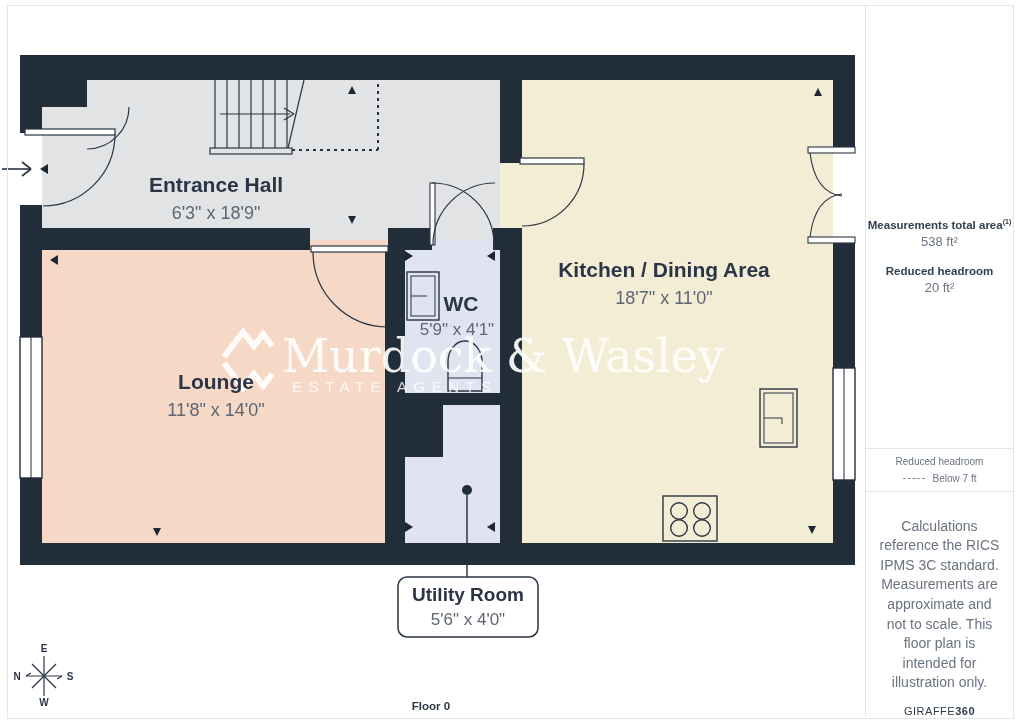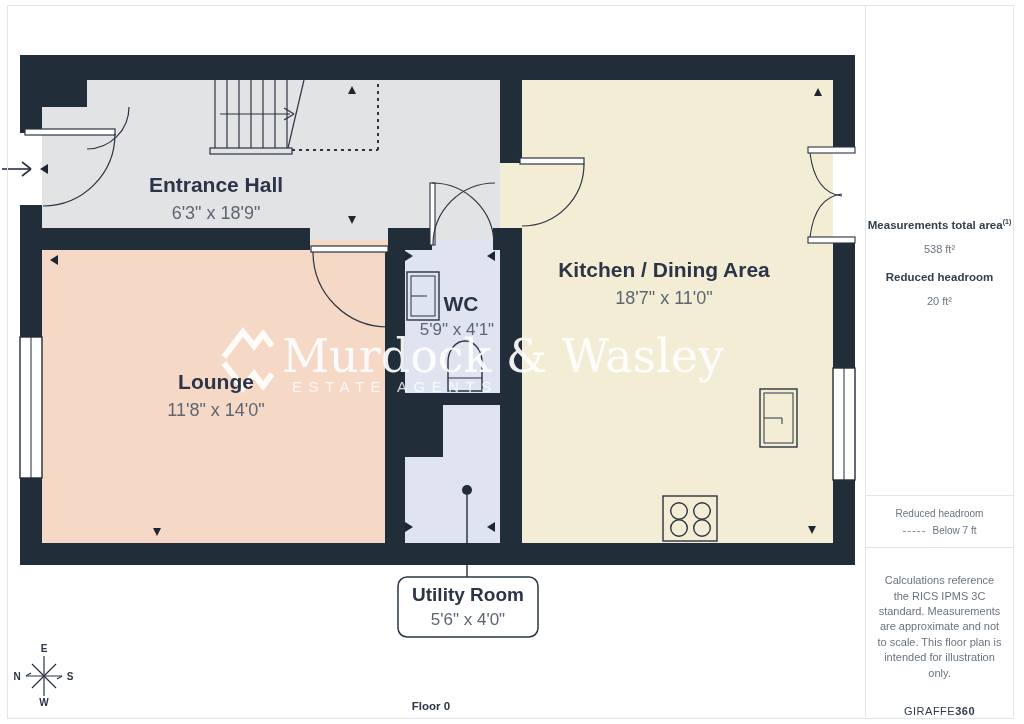--- a/index.html
+++ b/index.html
@@ -14,29 +14,29 @@
   .wm-text{font-family:"DejaVu Serif","Liberation Serif",serif;font-size:46px;fill:#ffffff;opacity:.92;}
   .wm-sub{font-size:15px;letter-spacing:6.5px;fill:#ffffff;opacity:.8;}
   .compass-letter{font-size:10px;font-weight:700;fill:#2b3547;}
   .floor-label{font-size:11.5px;font-weight:700;fill:#2b3547;}
   
   .sidebar{position:absolute;left:866px;top:6px;width:147px;height:711px;background:#fff;
            display:flex;flex-direction:column;text-align:center;}
   .sb-main{height:512px;box-sizing:border-box;padding-top:212px;}
   .sb-title{font-size:11.5px;font-weight:700;color:#33404e;}
   .sb-title sup{font-size:7px;}
-  .sb-value{font-size:11px;color:#6a7380;margin-top:12px;}
+  .sb-value{font-size:13px;color:#6a7380;margin-top:3px;}
   .sb-sec{border-top:1px solid #e4e5e7;box-sizing:border-box;font-size:10px;color:#6a7380;}
   .sb-note1{height:39px;display:flex;align-items:center;justify-content:center;}
   .sb-legend{height:56px;display:flex;flex-direction:column;align-items:center;justify-content:center;gap:6px;}
   .sb-legend .lg-title{color:#6a7380;}
   .dash{display:inline-block;width:22px;border-top:1px dashed #8a929e;vertical-align:middle;margin-right:8px;}
   .sb-last{flex:1;padding:12px 10px 0 10px;}
-  .sb-disclaimer{font-size:11px;line-height:1.4;color:#6a7380;margin-top:13px;}
-  .sb-brand{margin-top:24px;font-size:11px;letter-spacing:.5px;color:#2f3b49;}
+  .sb-disclaimer{font-size:14px;line-height:1.4;color:#6a7380;margin-top:13px;}
+  .sb-brand{margin-top:12px;font-size:11px;letter-spacing:.5px;color:#2f3b49;}
   .sb-brand .b{font-weight:700;}
 </style>
 </head>
 <body>
 
 <div id="page">
   <div class="page-border"></div>
 
   
   <svg width="866" height="724" viewBox="0 0 866 724">

